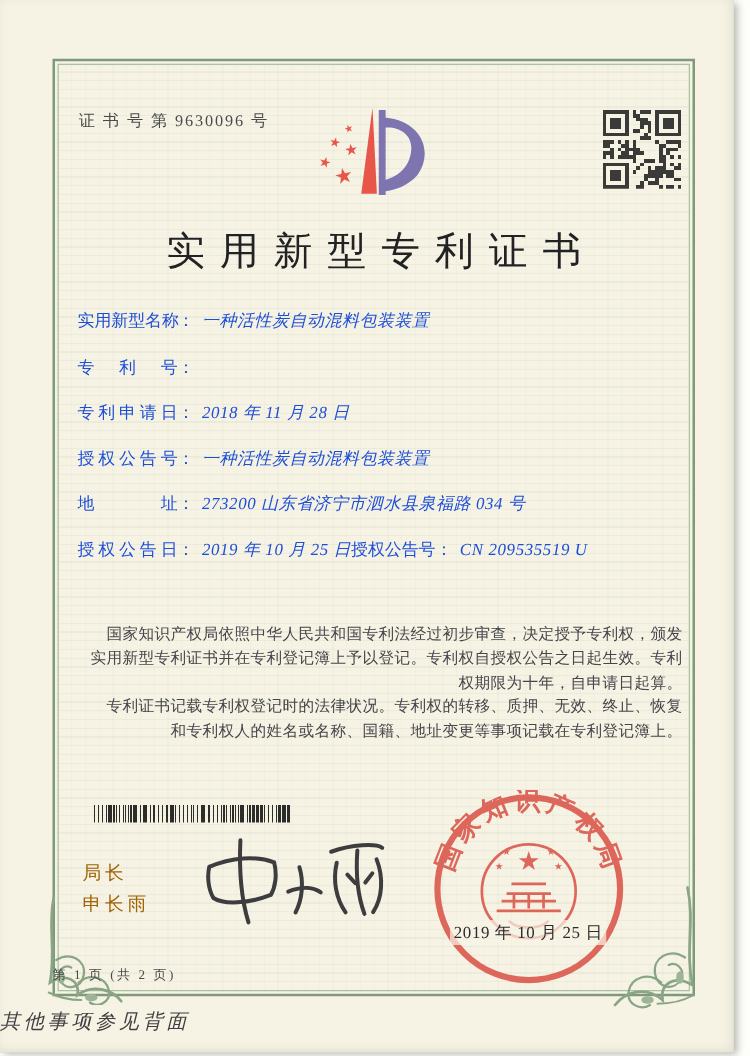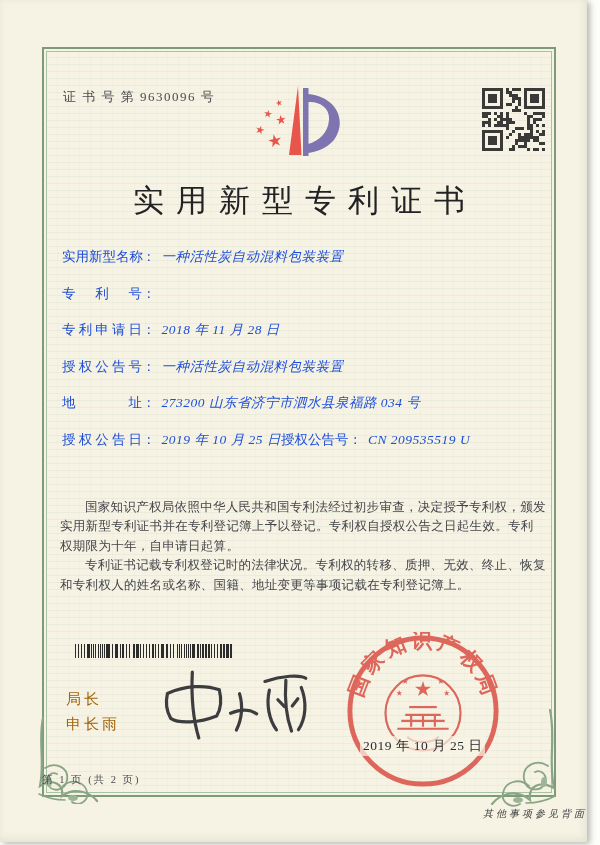--- a/index.html
+++ b/index.html
@@ -37,31 +37,31 @@
     left:42px; top:180px; width:514px; text-align:center;
     font-size:31px; font-weight:400; letter-spacing:12px; text-indent:12px; color:#222224;
   }
   .fields { left:62px; top:248px; width:482px; font-size:13.5px; color:#1d4ed8; }
   .field-row { display:flex; align-items:baseline; height:22px; margin-bottom:14.5px; white-space:nowrap; }
   .flabel-text { display:inline-block; width:80px; text-align:justify; text-align-last:justify; }
   .colon { margin-right:6px; }
   .flabel2 { }
   .fvalue { letter-spacing:.5px;font-style:italic; }
   .body-text { left:60px; top:498px; width:486px; font-size:12.5px; line-height:19.4px; color:#45454a; }
-  .body-text p { text-indent:2em; letter-spacing:.3px; }
+  .body-text p { text-indent:2em; letter-spacing:.3px;text-align:right; }
   .barcode { left:75px; top:644px; width:157px; height:14px; }
   .commissioner { left:66px; top:687px; font-size:15px; letter-spacing:3px; color:#a16207; line-height:25px; }
   .signature { left:156px; top:666px; width:158px; height:74px; }
   .seal { left:344px; top:632px; width:158px; height:158px; }
   .seal-date {
     left:360px; top:736px; font-size:13.5px; color:#2c2c2e; letter-spacing:.5px;
     background:rgba(246,243,228,.72); padding:1px 3px; z-index:3;
   }
   .page-num { left:42px; top:773px; width:514px; font-size:10.5px; letter-spacing:2px; color:#4a4a4c; }
-  .back-note { left:0; top:807px; width:587px; text-align:right; font-size:10px; font-style:italic; letter-spacing:3px; color:#3f3f42; }
+  .back-note { left:0; top:807px; width:587px; text-align:left; font-size:16px; font-style:italic; letter-spacing:3px; color:#3f3f42; }
   .corner-l { left:33px; top:716px; width:72px; height:88px; }
   .corner-r { left:486px; top:708px; width:76px; height:100px; transform:scaleX(-1); }
   svg { display:block; width:100%; height:100%; }
 </style>
 </head>
 <body>
 
 <div class="scan">
   <div class="paper">
 

